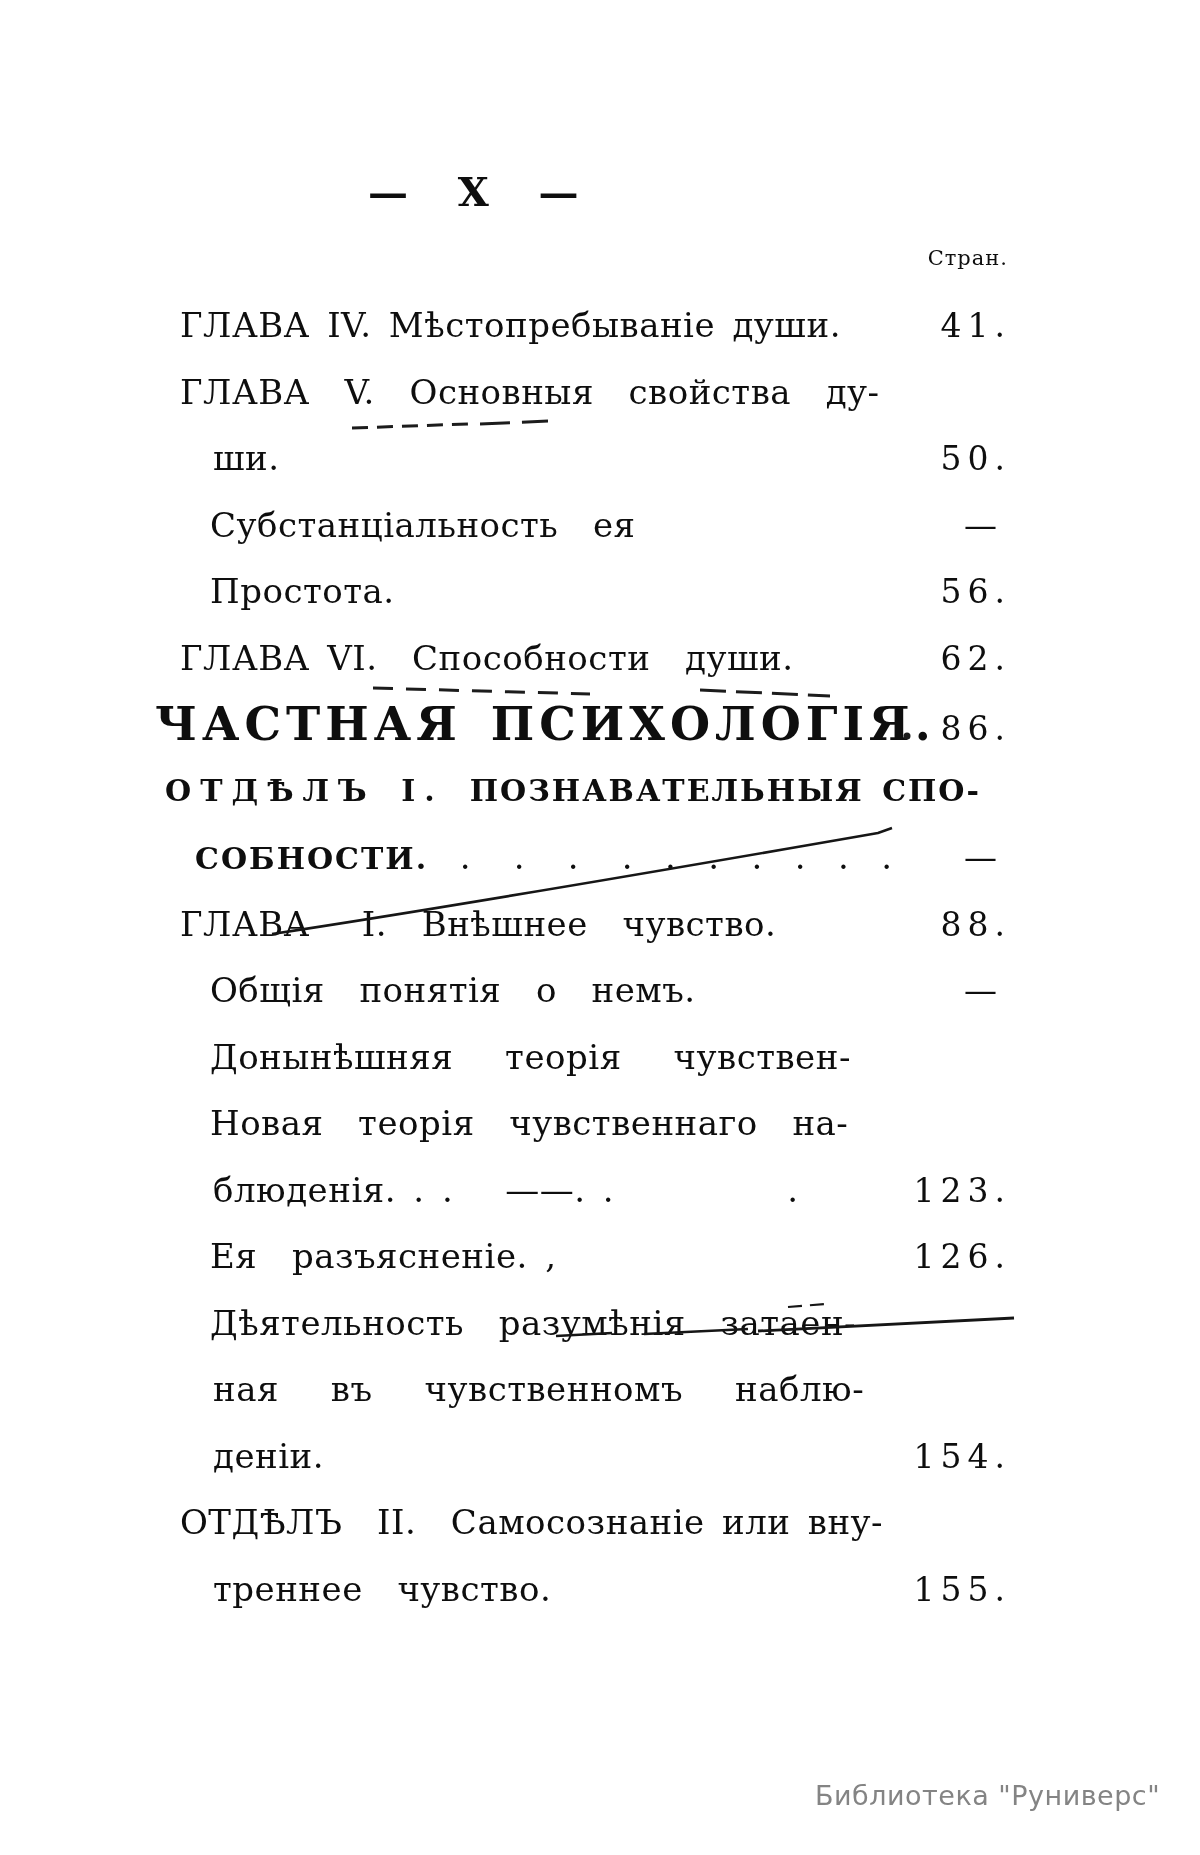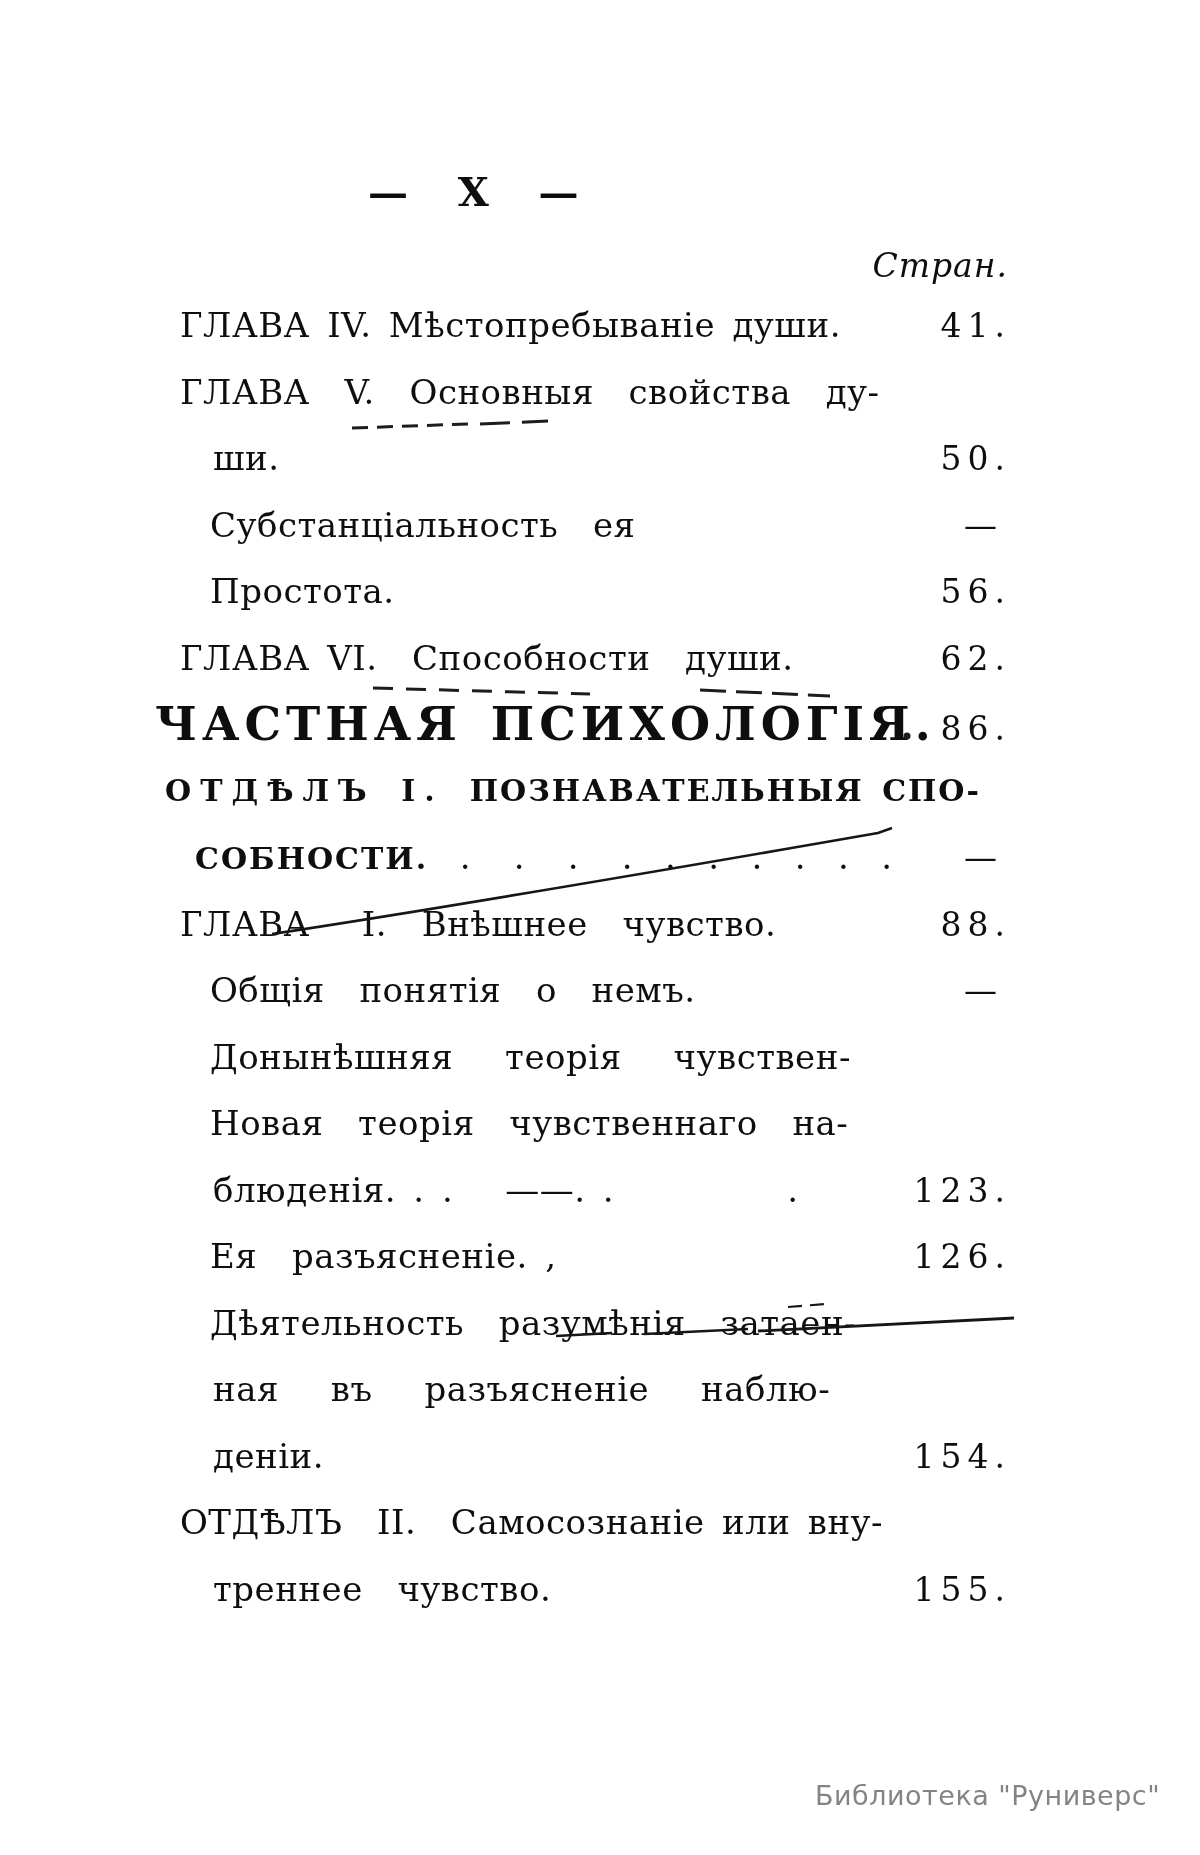--- a/index.html
+++ b/index.html
@@ -12,21 +12,21 @@
     overflow:hidden;
   }
   .scan-page{position:absolute;inset:0;}
   .folio-header{
     position:absolute;left:368px;top:168px;
     font-size:40px;font-weight:bold;white-space:pre;
     letter-spacing:2px;
   }
   .column-header{
     position:absolute;top:246px;right:192px;
-    font-style:italic;font-size:33px;letter-spacing:1px;
+    font-size:21px;letter-spacing:1px;
   }
   .toc{
     position:absolute;left:155px;top:292px;width:856px;
   }
   .row{
     display:flex;align-items:baseline;
     height:66.5px;line-height:66.5px;
   }
   .t{
     white-space:pre;font-size:34px;
@@ -143,21 +143,21 @@
       <span class="t">Ея  разъясненіе. ,</span>
       <span class="pg">126.</span>
     </div>
 
     <div class="row sub">
       <span class="t">Дѣятельность  разумѣнія  затаен-</span>
       <span class="pg"></span>
     </div>
 
     <div class="row cont">
-      <span class="t">ная   въ   разъясненіе   наблю-</span>
+      <span class="t">ная   въ   чувственномъ   наблю-</span>
       <span class="pg"></span>
     </div>
 
     <div class="row cont">
       <span class="t">деніи.</span>
       <span class="pg">154.</span>
     </div>
 
     <div class="row chapter">
       <span class="t">ОТДѢЛЪ  II.  Самосознаніе или вну-</span>

